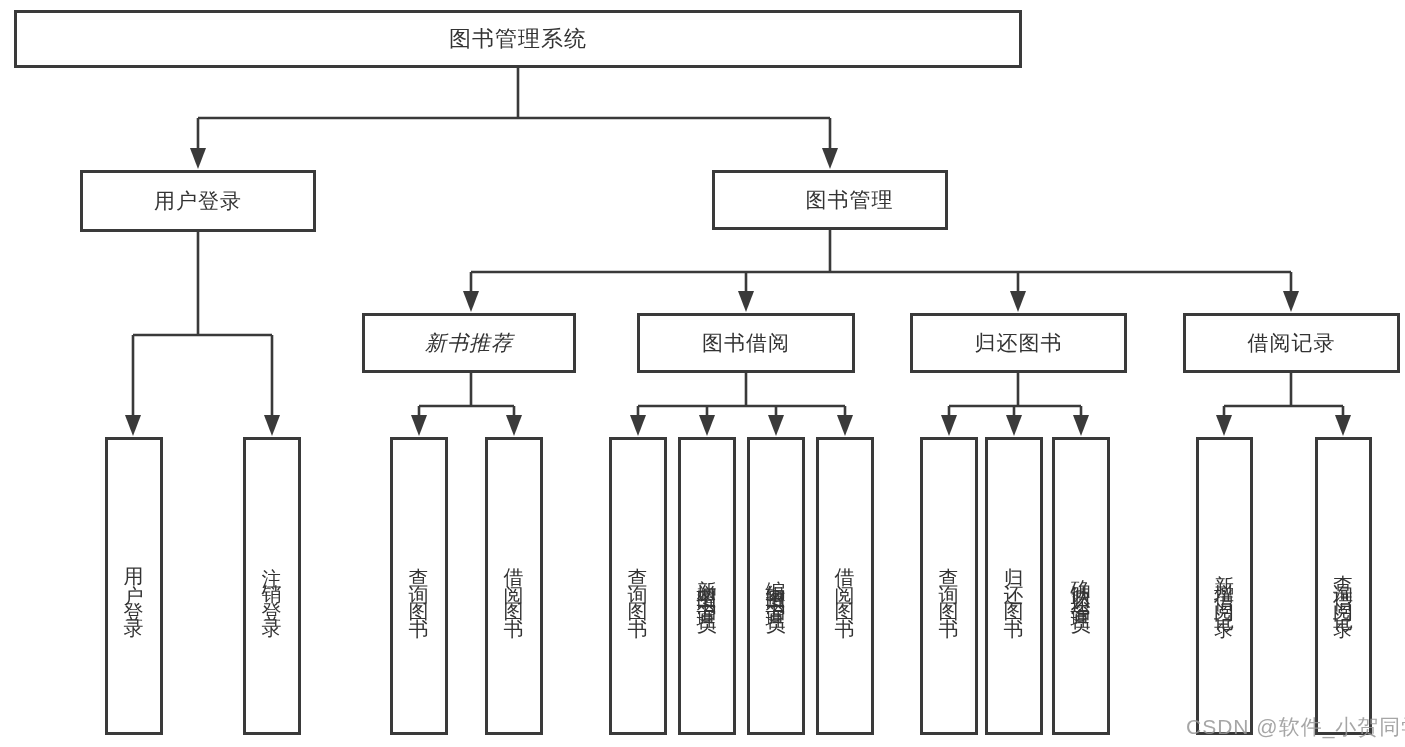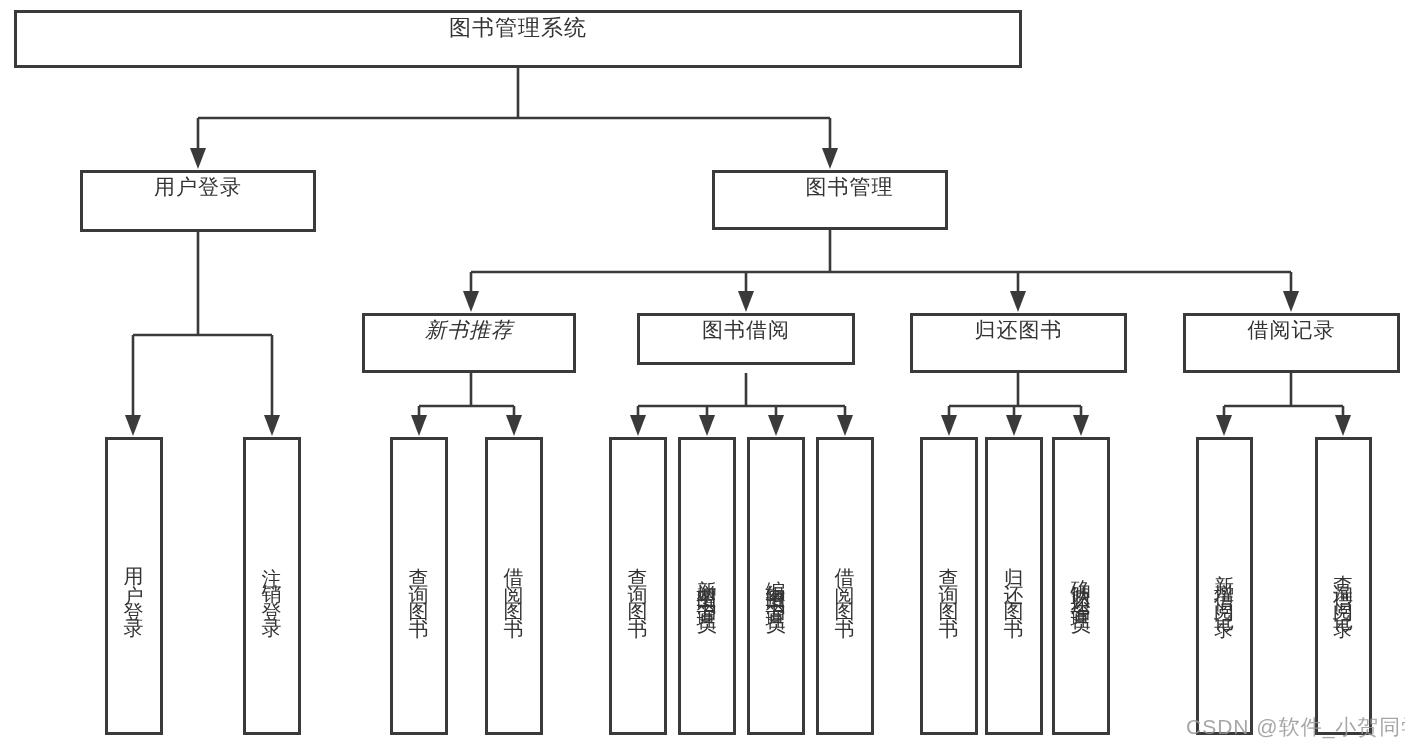--- a/index.html
+++ b/index.html
@@ -19,20 +19,21 @@
     width: 1405px; height: 747px;
     pointer-events: none;
   }
 
   .node {
     position: absolute;
     box-sizing: border-box;
     border: 3px solid #3a3a3a;
     background: #ffffff;
     display: flex;
+    align-items: center;
     justify-content: center;
     font-size: 21px;
     color: #333333;
     letter-spacing: 1px;
     white-space: nowrap;
   }
 
   .node.root-node { font-size: 22px; }
 
   .leaf {
@@ -122,21 +123,21 @@
   <div class="node" style="left:80px; top:170px; width:236px; height:62px;">
     <span>用户登录</span>
   </div>
   <div class="node" style="left:712px; top:170px; width:236px; height:60px;padding-left:39px;">
     <span>图书管理</span>
   </div>
 
   <div class="node" style="left:362px; top:313px; width:214px; height:60px;font-style:italic;">
     <span>新书推荐</span>
   </div>
-  <div class="node" style="left:637px; top:313px; width:218px; height:52px;">
+  <div class="node" style="left:637px; top:313px; width:218px; height:60px;">
     <span>图书借阅</span>
   </div>
   <div class="node" style="left:910px; top:313px; width:217px; height:60px;">
     <span>归还图书</span>
   </div>
   <div class="node" style="left:1183px; top:313px; width:217px; height:60px;">
     <span>借阅记录</span>
   </div>
 
   <div class="leaf" style="left:105px;">

